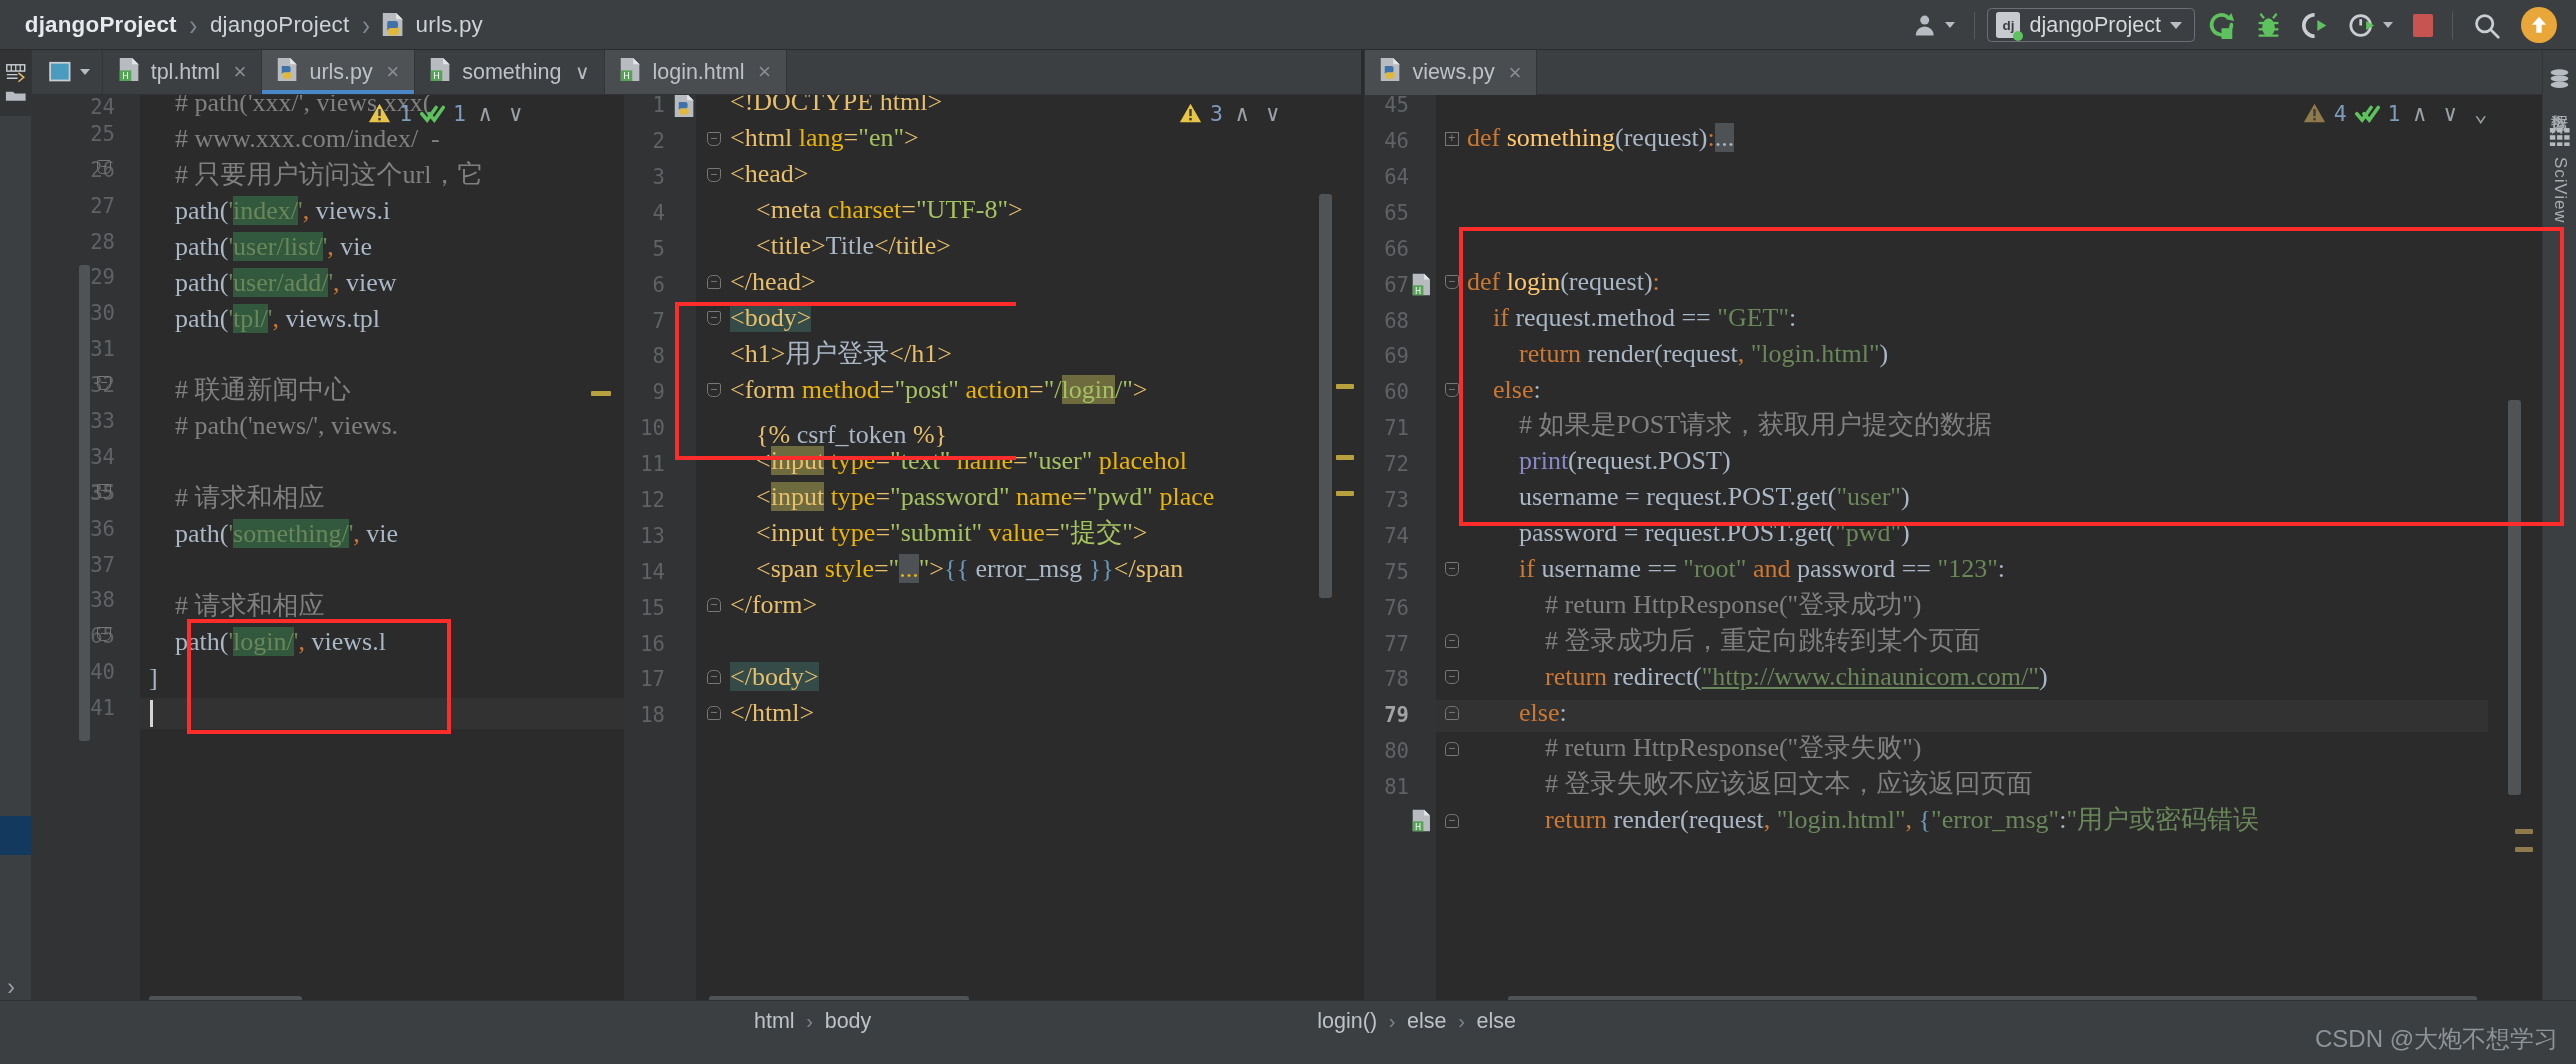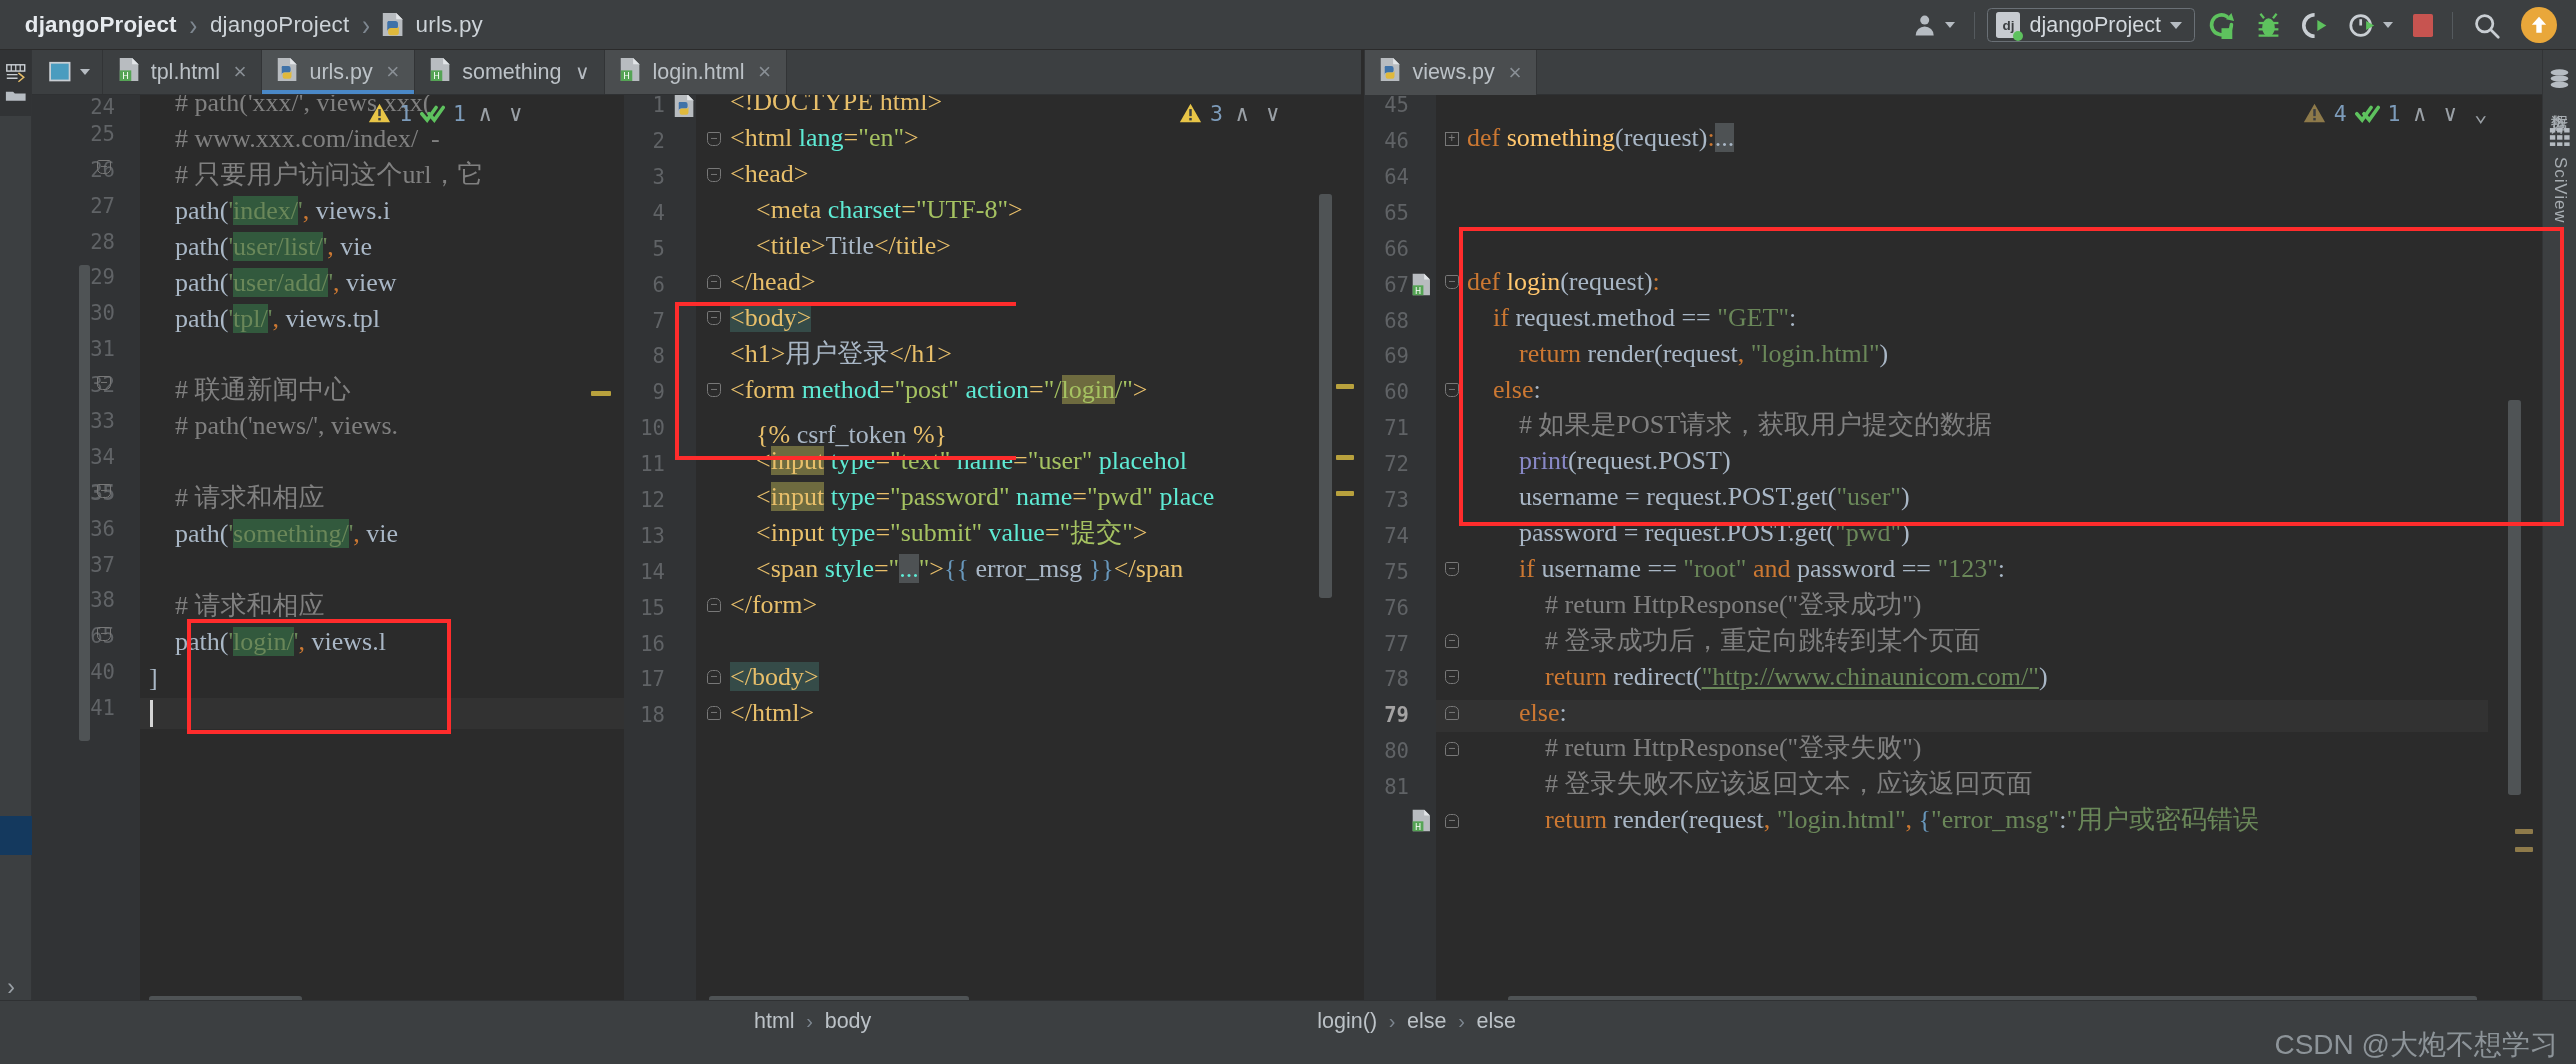--- a/index.html
+++ b/index.html
@@ -133,21 +133,21 @@
     position:absolute; white-space:pre; font-size:26px; line-height:21.5px;
     font-family:Liberation Serif, serif; color:#a9b7c6;
   }
 
   
   .c-com  { color:#808080; }
   .c-str  { color:#6a8759; }
   .c-kw   { color:#cc7832; }
   .c-fn   { color:#ffc66d; }
   .c-tag  { color:#e8bf6a; }
-  .c-attr { color:#5eead4; }
+  .c-attr { color:#eab308; }
   .c-aval { color:#a5c261; }
   .c-tpl  { color:#a9b7c6; }
   .c-brace{ color:#6897bb; }
   .c-pyfn { color:#8888c6; }
 
   .hl-green { background:#32593d; }
   .hl-olive { background:#6e6b3f; }
   .hl-gray  { background:#4e5254; }
   .hl-teal  { background:#354b48; }
   .cur-line { position:absolute; background:#323232; left:0; right:0; height:21.5px; }
@@ -182,22 +182,22 @@
     display:flex; align-items:center;
   }
   .bc { display:flex; align-items:center; font-size:21.5px; color:#bcc2c7; }
   .bc .sep { color:#7e8790; padding:0 11.7px; font-size:20px; }
 
   .footer {
     position:absolute; left:0; bottom:0; width:2576px; height:23px;
     background:#3c3f41;
   }
   .watermark {
-    position:absolute; right:18px; bottom:0;
-    font-size:28px; color:#8d9499;
+    position:absolute; right:18px; bottom:9px;
+    font-size:24px; color:#8d9499;
   }
   .blue-chunk{ position:absolute; left:32px; top:861px; width:36px; height:36px; background:#14395e; }
   .arrow-r { position:absolute; left:40px; bottom:63px; color:#9aa0a6; font-size:23px; }
   .letter-b { position:absolute; left:39px; bottom:20px; color:#9aa0a6; font-size:18px;}
 </style>
 </head>
 <body>
 
 <div class="app">
 

